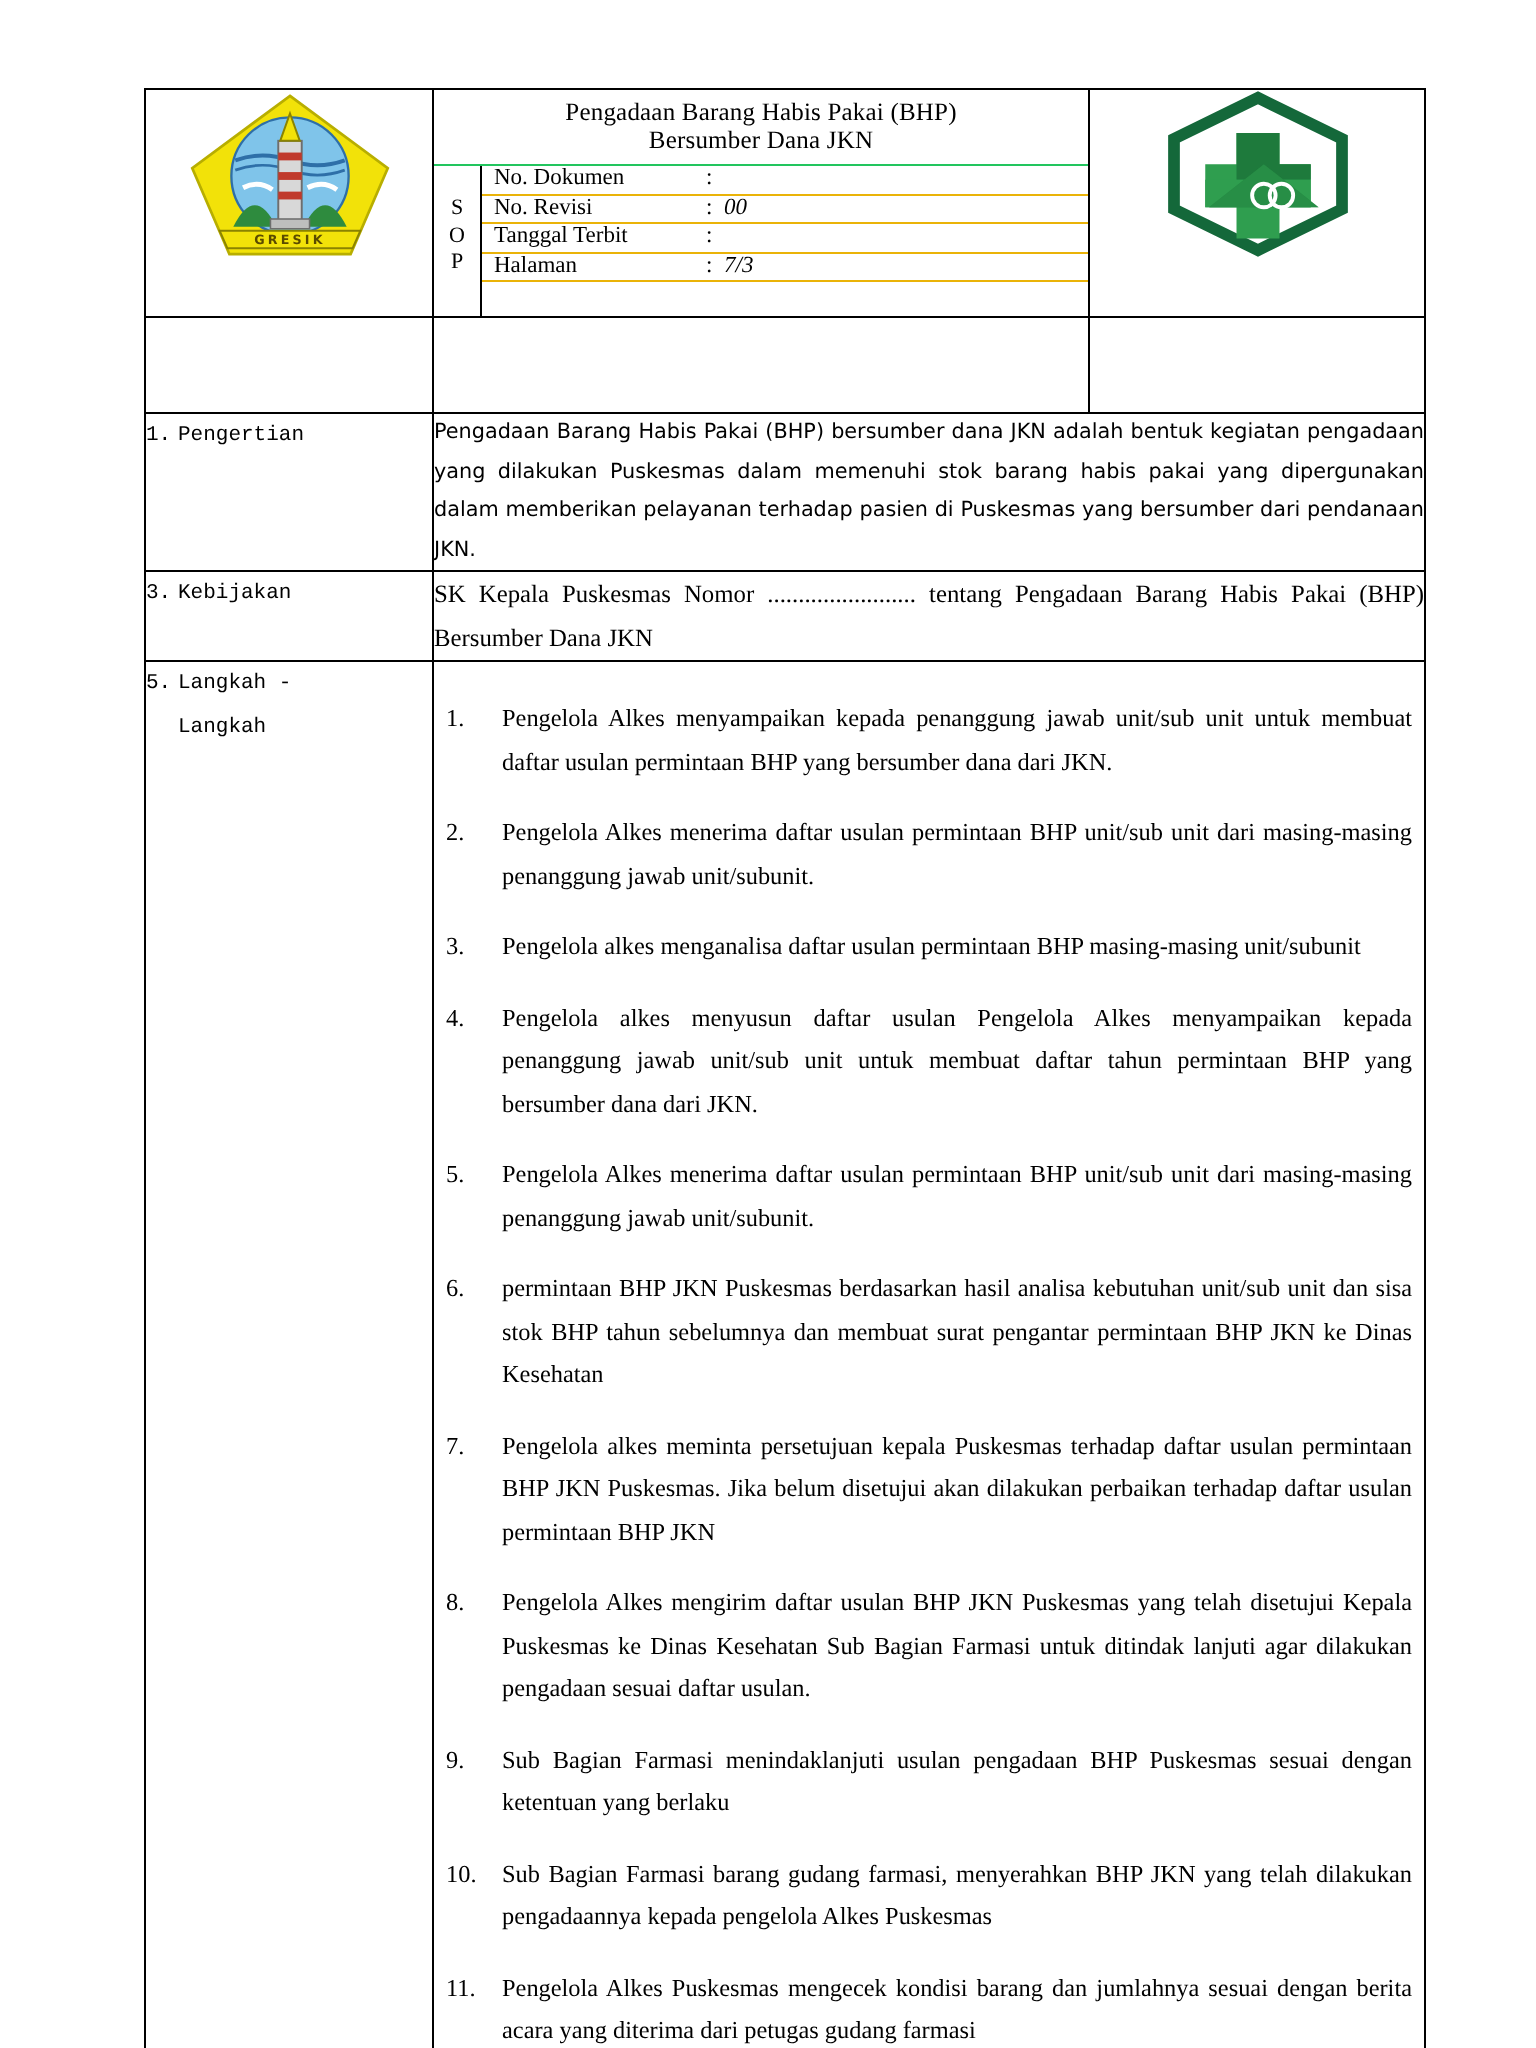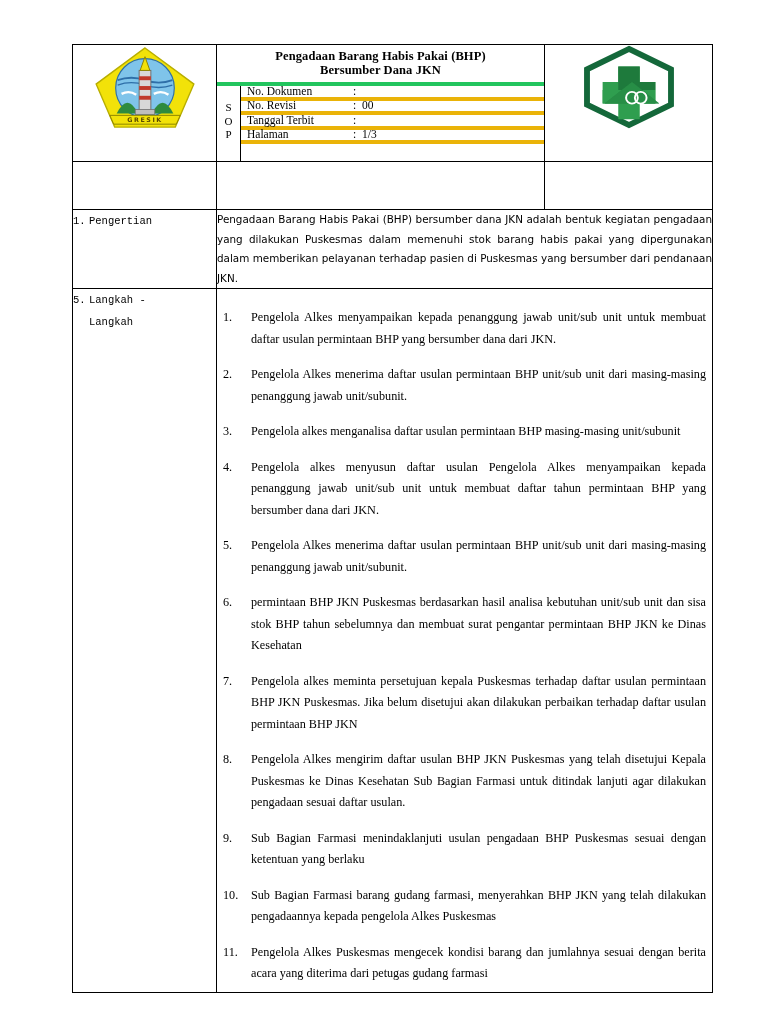--- a/index.html
+++ b/index.html
@@ -27,54 +27,54 @@
   }
   .doc-table td { border: 1px solid #000; vertical-align: top; padding: 0; }
 
   
   .logo-cell-left { width: 144px; height: 94px; padding: 0; vertical-align: middle; text-align: center; }
   .logo-cell-right { width: 168px; height: 94px; padding: 0; vertical-align: middle; text-align: center; }
   .header-mid-cell { padding: 0; }
 
   .hdr-title {
     font-family: "Liberation Serif", serif;
-    font-weight: bold;
+    font-weight: normal;
     font-size: 12.5px;
     line-height: 14px;
     text-align: center;
     padding: 4px 4px 5px 4px;
-    border-bottom: 4px solid #22c55e;
+    border-bottom: 1px solid #22c55e;
     letter-spacing: .1px;
   }
   .meta-wrap { display: flex; width: 100%; }
   .sop-letters {
     width: 24px;
     flex: 0 0 24px;
     border-right: 1px solid #000;
     font-family: "Liberation Serif", serif;
     font-size: 11px;
     line-height: 13.5px;
     text-align: center;
     padding-top: 15px;
   }
   .sop-letters div { height: 13.5px; }
   .meta-rows { flex: 1 1 auto; }
   .meta-row {
     display: flex;
-    border-bottom: 4px solid #eab308;
+    border-bottom: 1px solid #eab308;
     font-family: "Liberation Serif", serif;
     font-size: 11.5px;
     line-height: 13.5px;
     height: 14.5px;
-    align-items: center;
+    align-items: flex-end;
   }
   .meta-row:last-child { border-bottom: none; }
   .meta-label { width: 112px; flex: 0 0 112px; padding-left: 6px; }
   .meta-colon { width: 9px; flex: 0 0 9px; }
-  .meta-value { flex: 1 1 auto; }
+  .meta-value { flex: 1 1 auto; font-style: italic; }
   .meta-spacer { height: 17px; }
 
   
   .blank-left { height: 48px; }
   .blank-mid  { height: 48px; }
   .blank-right{ height: 48px; }
 
   
   .sec-label {
     width: 144px;
@@ -200,21 +200,21 @@
                 <span class="meta-value">00</span>
               </div>
               <div class="meta-row">
                 <span class="meta-label">Tanggal Terbit</span>
                 <span class="meta-colon">:</span>
                 <span class="meta-value"></span>
               </div>
               <div class="meta-row">
                 <span class="meta-label">Halaman</span>
                 <span class="meta-colon">:</span>
-                <span class="meta-value">1/3</span>
+                <span class="meta-value">7/3</span>
               </div>
               <div class="meta-spacer"></div>
             </div>
           </div>
         </td>
 
         <td class="logo-cell-right">
           <span class="logo-green">
             <svg viewBox="0 0 110 86" width="110" height="84" aria-hidden="true">
               <polygon points="55,4 98,25 98,61 55,82 12,61 12,25" fill="none" stroke="#14683A" stroke-width="6"></polygon>
@@ -239,20 +239,28 @@
       <tr>
         <td class="sec-label">
           <span class="num">1.</span><span>Pengertian</span>
         </td>
         <td class="sec-body body-sans" colspan="2">
           <p>Pengadaan Barang Habis Pakai (BHP) bersumber dana JKN adalah bentuk kegiatan pengadaan yang dilakukan Puskesmas dalam memenuhi stok barang habis pakai yang dipergunakan dalam memberikan pelayanan terhadap pasien di Puskesmas yang bersumber dari pendanaan JKN.</p>
         </td>
       </tr>
 
 
+      <tr>
+        <td class="sec-label">
+          <span class="num">3.</span><span>Kebijakan</span>
+        </td>
+        <td class="sec-body body-serif" colspan="2">
+          <p>SK Kepala Puskesmas Nomor ........................ tentang Pengadaan Barang Habis Pakai (BHP) Bersumber Dana JKN</p>
+        </td>
+      </tr>
 
 
       <tr>
         <td class="sec-label">
           <span class="num">5.</span><span>Langkah -</span>
           <span class="l2">Langkah</span>
         </td>
         <td class="steps-cell" colspan="2">
           <ol class="steps">
             <li>Pengelola Alkes menyampaikan kepada penanggung jawab unit/sub unit untuk membuat daftar usulan permintaan BHP yang bersumber dana dari JKN.</li>

